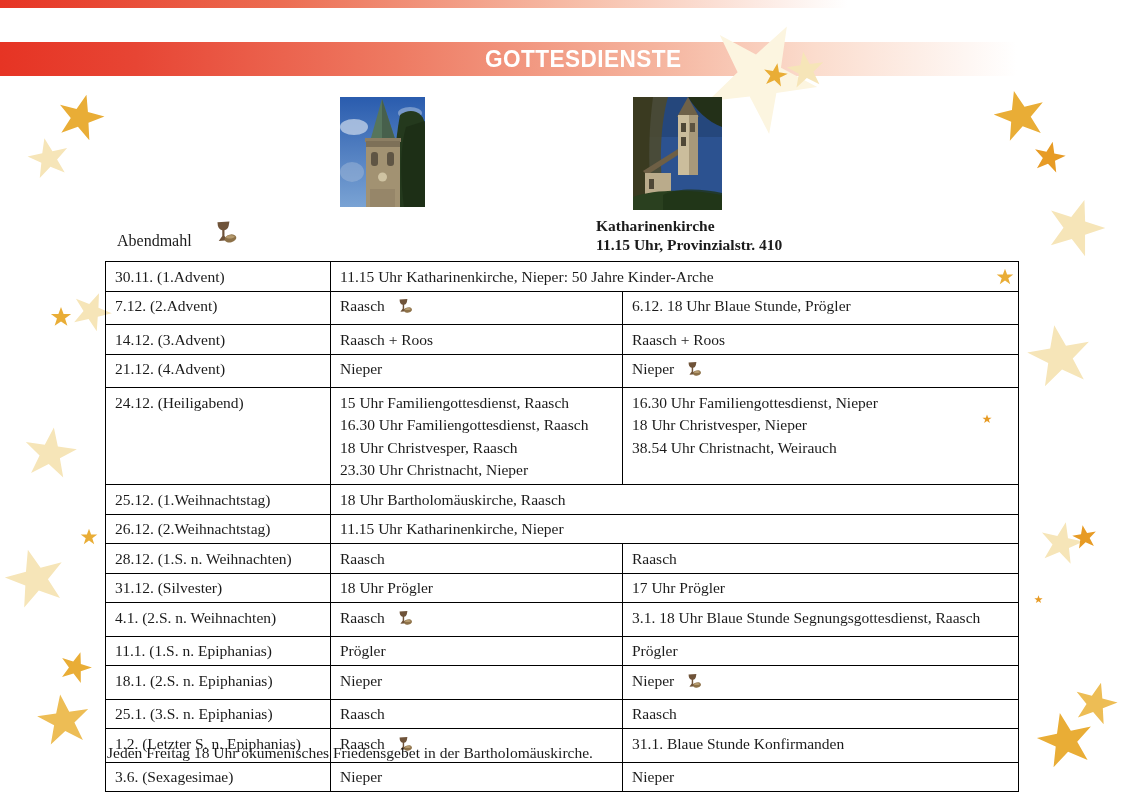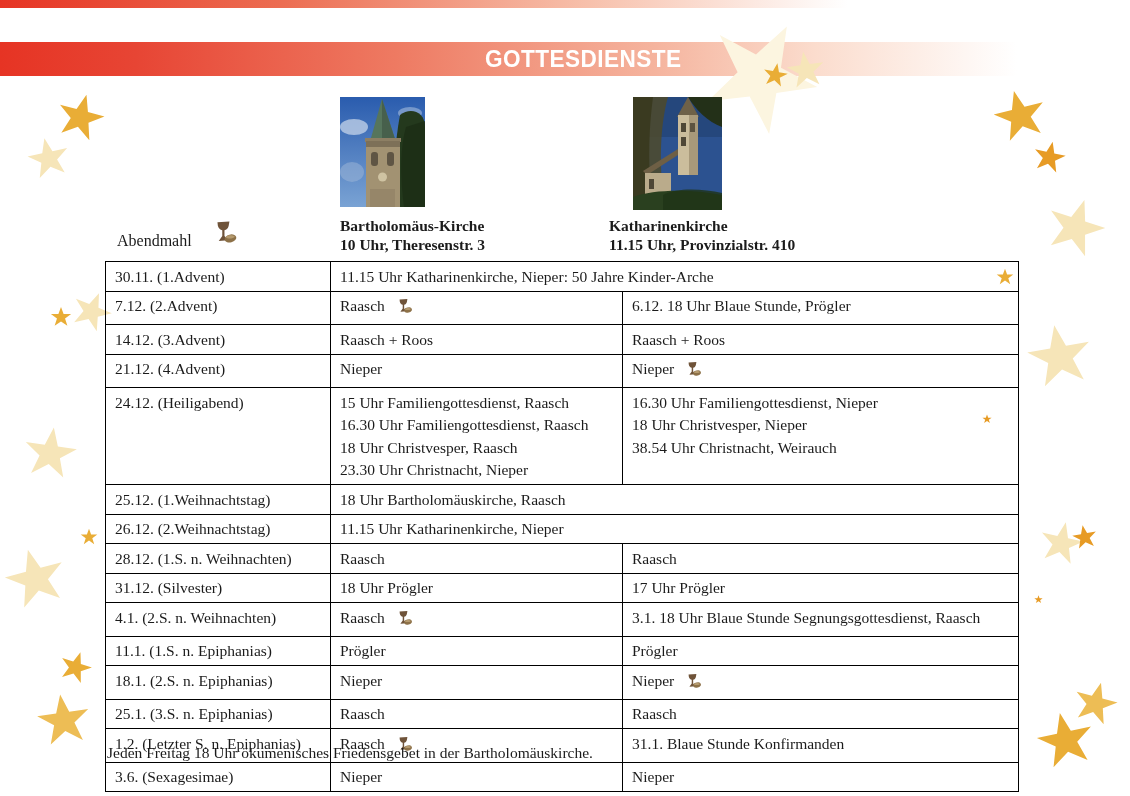--- a/index.html
+++ b/index.html
@@ -159,25 +159,21 @@
 
   <div class="legend">
     <span>Abendmahl</span>
     <span class="chalice"><svg viewBox="0 0 20 20" xmlns="http://www.w3.org/2000/svg">
     <path d="M4.2 1.8 L13.4 1.2 L12.8 4.6 C12.3 6.6 11 7.6 9.6 7.9 L9.6 12.4 L12.4 15.6 L5.2 16.2 L7.9 12.4 L7.9 7.9 C6.3 7.6 5 6.4 4.5 4.4 Z" fill="#6f5339"></path>
     <ellipse cx="14.2" cy="14.2" rx="4.6" ry="3" fill="#8d7148" transform="rotate(-15 14.2 14.2)"></ellipse>
     <path d="M10.4 13.2 C11.5 11.6 16 11.2 17.6 12.8 C16.4 14.4 12 14.8 10.4 13.2 Z" fill="#b59a6e"></path>
   </svg></span>
   </div>
 
-  <div class="col-header" style="left:340px;top:216px;">
-    <div>Bartholomäus-Kirche</div>
-    <div>10 Uhr, Theresenstr. 3</div>
-  </div>
-  <div class="col-header" style="left:609px;top:216px;">
+  <div class="col-header" style="left:596px;top:216px;">
     <div>Katharinenkirche</div>
     <div>11.15 Uhr, Provinzialstr. 410</div>
   </div>
 
   <table class="schedule">
     <colgroup>
         <col style="width:225px">
         <col style="width:292px">
         <col style="width:396px">
       </colgroup>

